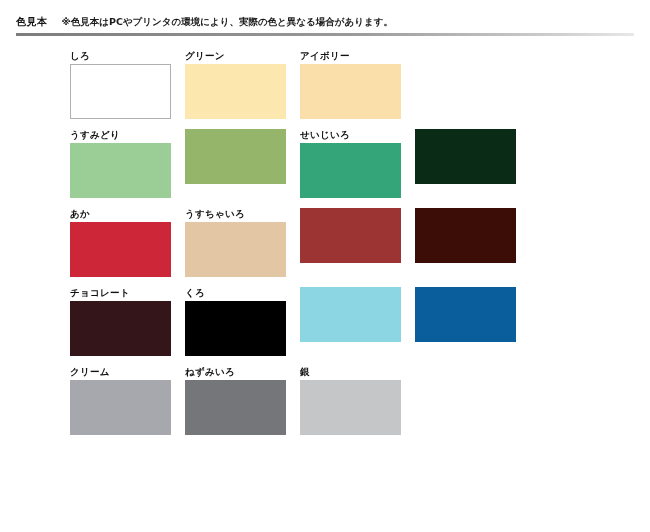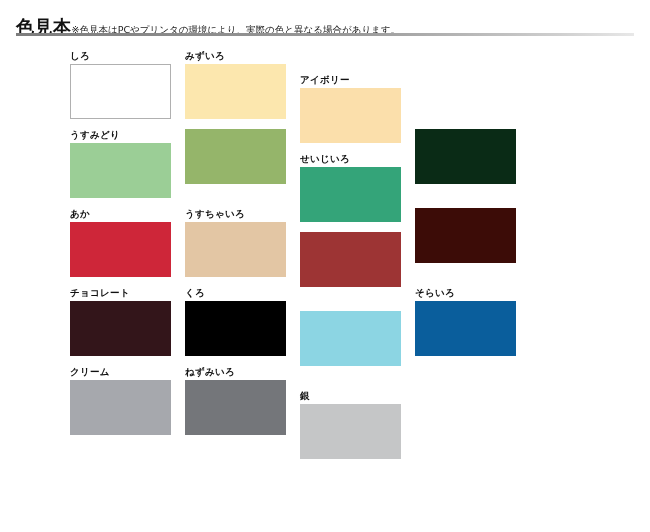--- a/index.html
+++ b/index.html
@@ -23,30 +23,31 @@
 
   
   .header {
     position: absolute;
     left: 16px;
     top: 15px;
     display: flex;
     align-items: baseline;
   }
   .header-title {
-    font-size: 18px;
+    font-size: 10px;
     font-weight: bold;
     color: #111111;
     letter-spacing: 0.5px;
     white-space: nowrap;
   }
   .header-note {
     font-size: 9.5px;
-    font-weight: normal;
+    font-weight: bold;
     color: #1a1a1a;
+    margin-left: 14px;
     white-space: nowrap;
     letter-spacing: 0px;
   }
 
   .rule {
     position: absolute;
     left: 16px;
     top: 33px;
     width: 618px;
     height: 3px;
@@ -95,21 +96,21 @@
     height: 55px;
     box-sizing: border-box;
   }
   .swatch.bordered {
     border: 1px solid #b0b0b0;
   }
 
   
   .col-0 { margin-left: 0px;   }
   .col-1 { margin-left: 13px;  }
-  .col-2 { margin-left: 13px; margin-top: 24px;  }
+  .col-2 { margin-left: 13px;  }
   .col-3 { margin-left: 13px;  }
 </style>
 </head>
 <body>
 
 <div class="page">
 
   <div class="header">
     <span class="header-title">色見本</span>
     <span class="header-note">※色見本はPCやプリンタの環境により、実際の色と異なる場合があります。</span>
@@ -117,21 +118,21 @@
 
   <div class="rule"></div>
 
   <div class="grid" id="swatch-grid">
       <div class="row">
         <div class="cell col-0">
           <div class="swatch-label">しろ</div>
           <div class="swatch bordered" style="background-color: rgb(255, 255, 255);"></div>
         </div>
         <div class="cell col-1">
-          <div class="swatch-label">みずいろ</div>
+          <div class="swatch-label">グリーン</div>
           <div class="swatch" style="background-color: rgb(252, 231, 174);"></div>
         </div>
         <div class="cell col-2">
           <div class="swatch-label">アイボリー</div>
           <div class="swatch" style="background-color: rgb(251, 223, 171);"></div>
         </div>
       </div>
       <div class="row">
         <div class="cell col-0">
           <div class="swatch-label">うすみどり</div>
@@ -170,21 +171,20 @@
           <div class="swatch" style="background-color: rgb(51, 21, 26);"></div>
         </div>
         <div class="cell col-1">
           <div class="swatch-label">くろ</div>
           <div class="swatch" style="background-color: rgb(0, 0, 0);"></div>
         </div>
         <div class="cell col-2">
           <div class="swatch" style="background-color: rgb(140, 213, 227);"></div>
         </div>
         <div class="cell col-3">
-          <div class="swatch-label">そらいろ</div>
           <div class="swatch" style="background-color: rgb(10, 94, 156);"></div>
         </div>
       </div>
       <div class="row">
         <div class="cell col-0">
           <div class="swatch-label">クリーム</div>
           <div class="swatch" style="background-color: rgb(166, 168, 173);"></div>
         </div>
         <div class="cell col-1">
           <div class="swatch-label">ねずみいろ</div>

